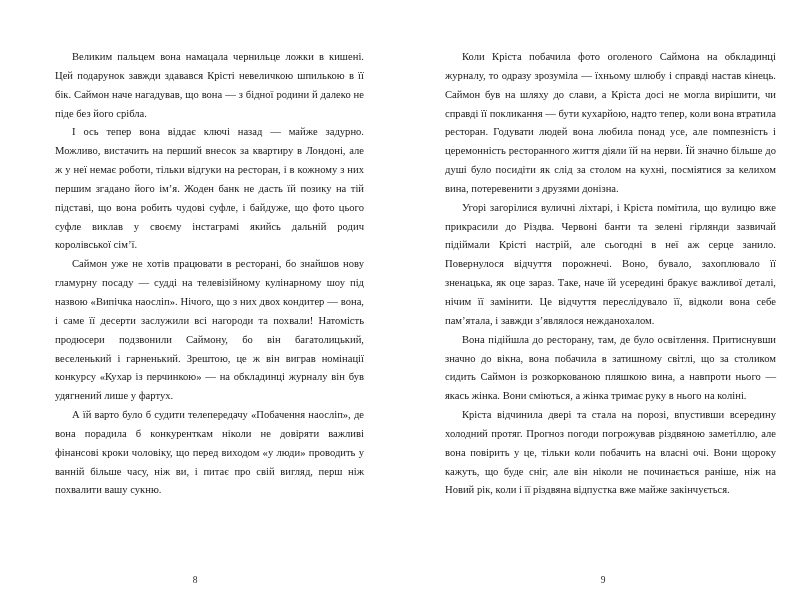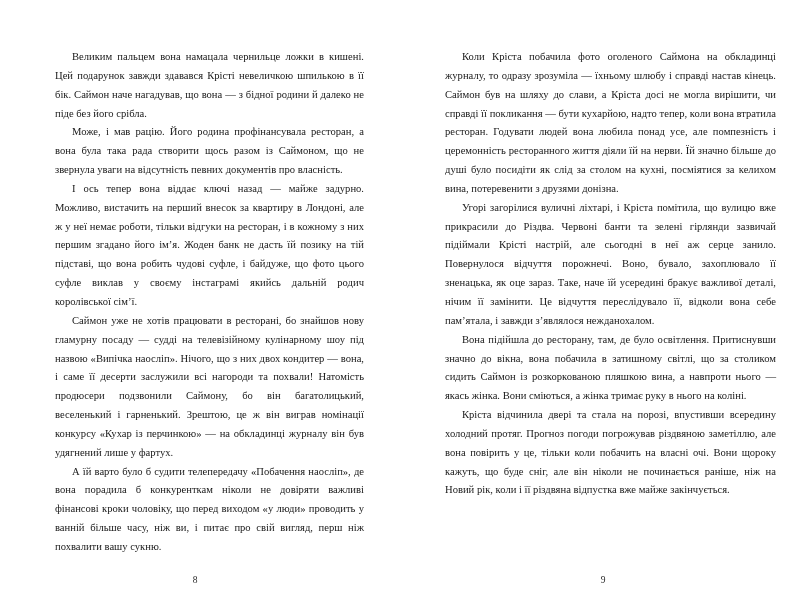--- a/index.html
+++ b/index.html
@@ -60,21 +60,20 @@
   .folio-right { left: 3px; }
 </style>
 </head>
 <body>
 
 <div class="spread">
 
   <div class="page page-left">
     <div class="text-col">
       <p>Великим пальцем вона намацала чернильце ложки в кишені. Цей подарунок завжди здавався Крісті невеличкою шпилькою в її бік. Саймон наче нагадував, що вона — з бідної родини й далеко не піде без його срібла.</p>
-      <p>Може, і мав рацію. Його родина профінансувала ресторан, а вона була така рада створити щось разом із Саймоном, що не звернула уваги на відсутність певних документів про власність.</p>
       <p>І ось тепер вона віддає ключі назад — майже задурно. Можливо, вистачить на перший внесок за квартиру в Лондоні, але ж у неї немає роботи, тільки відгуки на ресторан, і в кожному з них першим згадано його ім’я. Жоден банк не дасть їй позику на тій підставі, що вона робить чудові суфле, і байдуже, що фото цього суфле виклав у своєму інстаграмі якийсь дальній родич королівської сім’ї.</p>
       <p>Саймон уже не хотів працювати в ресторані, бо знайшов нову гламурну посаду — судді на телевізійному кулінарному шоу під назвою «Випічка наосліп». Нічого, що з них двох кондитер — вона, і саме її десерти заслужили всі нагороди та похвали! Натомість продюсери подзвонили Саймону, бо він багатолицький, веселенький і гарненький. Зрештою, це ж він виграв номінації конкурсу «Кухар із перчинкою» — на обкладинці журналу він був удягнений лише у фартух.</p>
       <p>А їй варто було б судити телепередачу «Побачення наосліп», де вона порадила б конкуренткам ніколи не довіряти важливі фінансові кроки чоловіку, що перед виходом «у люди» проводить у ванній більше часу, ніж ви, і питає про свій вигляд, перш ніж похвалити вашу сукню.</p>
     </div>
     <div class="folio folio-left">8</div>
   </div>
 
   <div class="page page-right">
     <div class="text-col">
       <p>Коли Кріста побачила фото оголеного Саймона на обкладинці журналу, то одразу зрозуміла — їхньому шлюбу і справді настав кінець. Саймон був на шляху до слави, а Кріста досі не могла вирішити, чи справді її покликання — бути кухарйою, надто тепер, коли вона втратила ресторан. Годувати людей вона любила понад усе, але помпезність і церемонність ресторанного життя діяли їй на нерви. Їй значно більше до душі було посидіти як слід за столом на кухні, посміятися за келихом вина, потеревенити з друзями донізна.</p>

